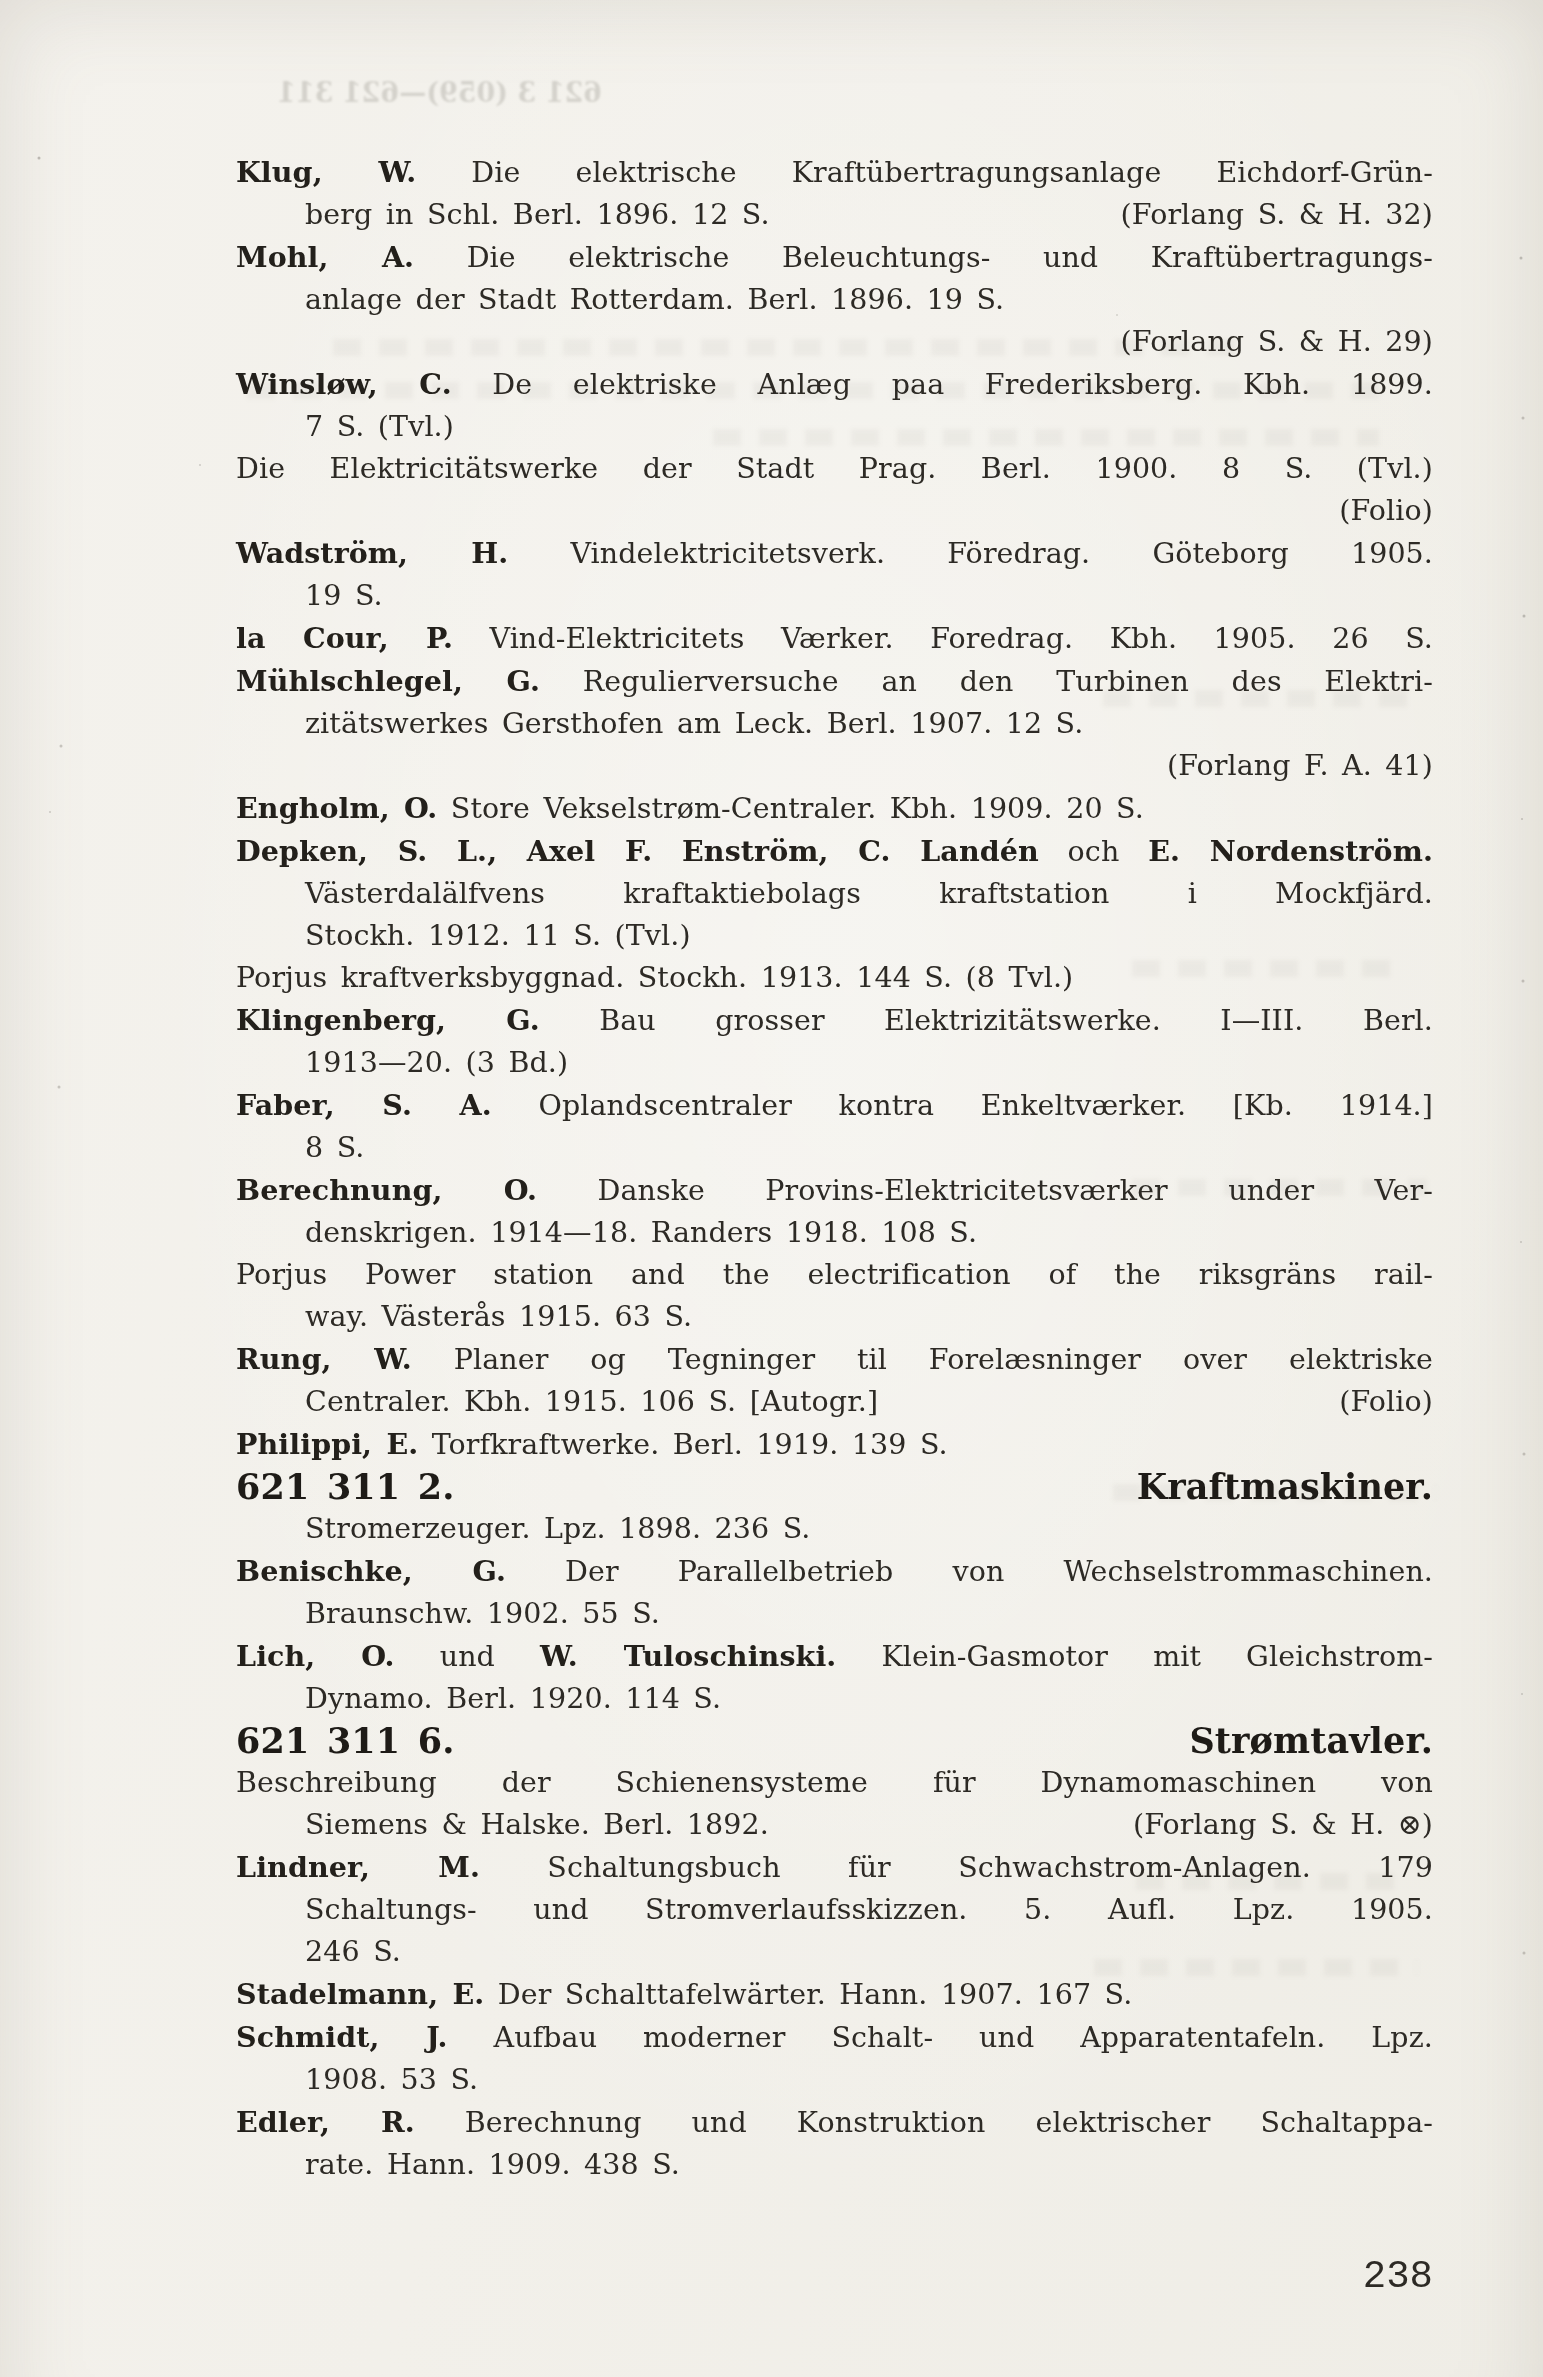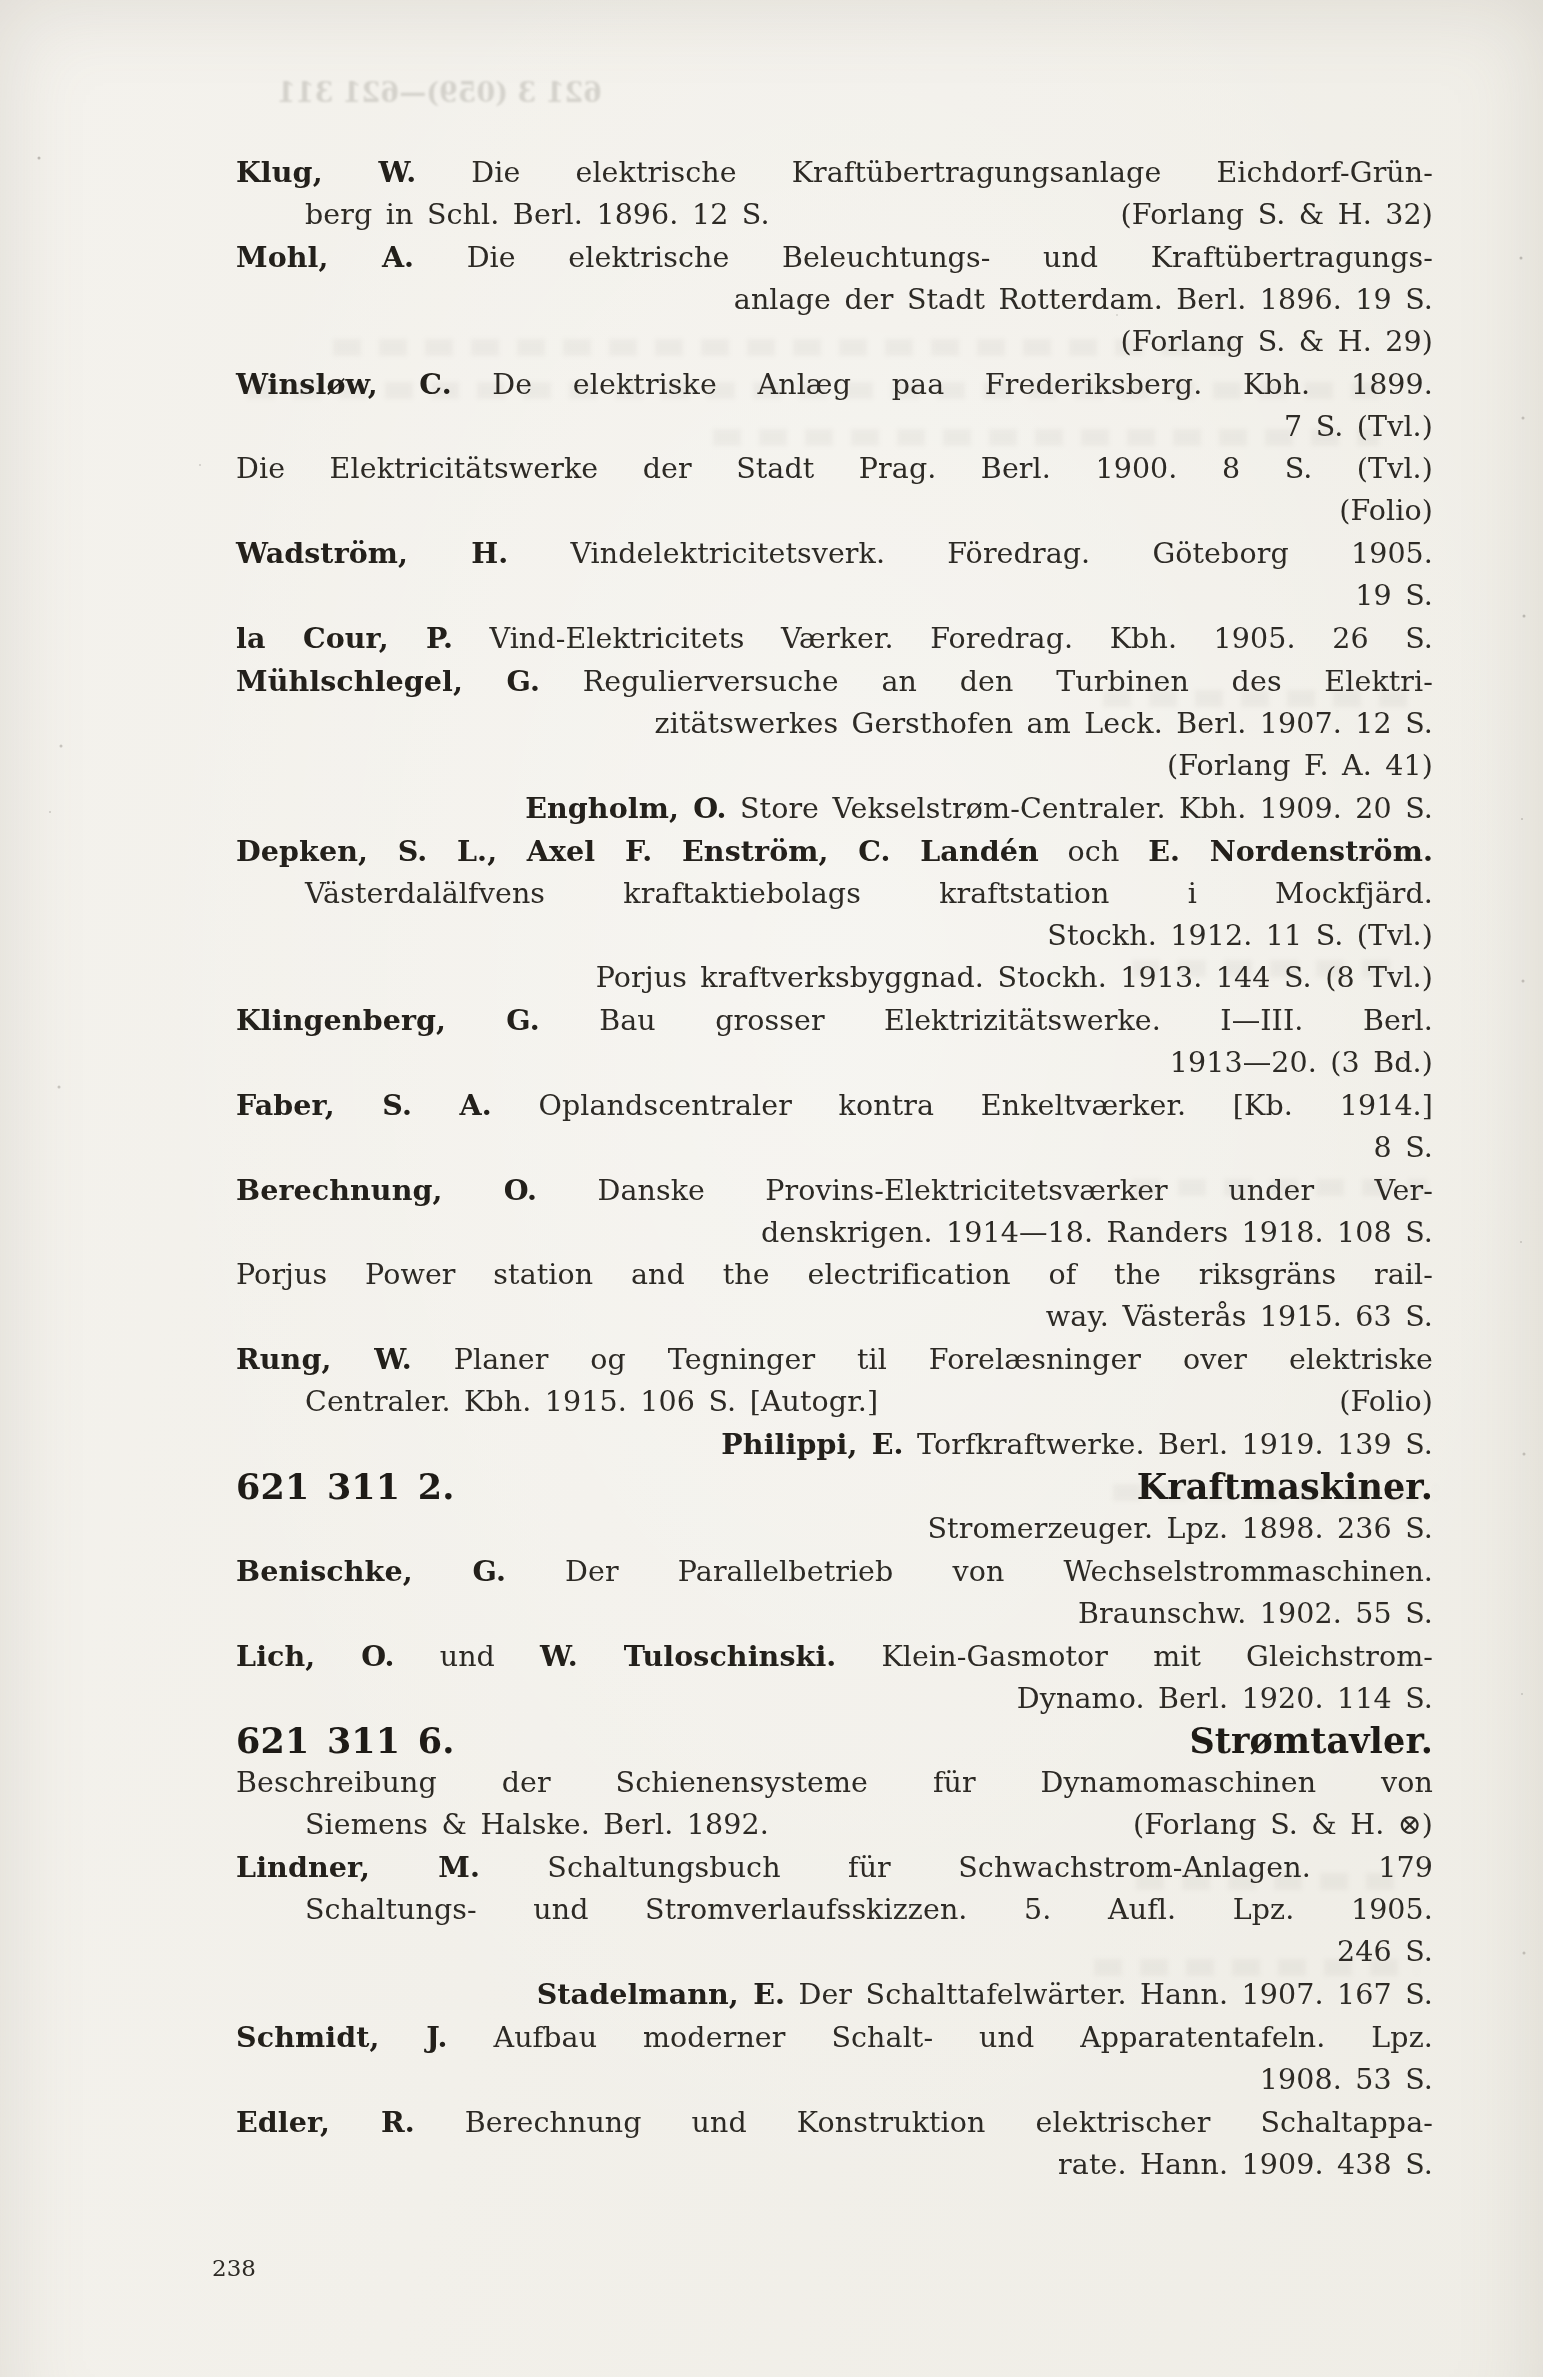--- a/index.html
+++ b/index.html
@@ -17,29 +17,29 @@
   }
   .textblock{position:absolute;left:212px;top:151px;width:1221px;}
   .line{
     font-size:28.5px;line-height:42px;
     word-spacing:.15em;letter-spacing:0.1px;
     white-space:normal;
     margin-left:24px;
   }
   .line .b{font-weight:bold;color:#23201b;}
   .line.justify{text-align:justify;text-align-last:justify;}
-  .line.left{text-align:right;}
+  .line.left{text-align:left;}
   .line.right{text-align:right;}
   .line.split{display:flex;justify-content:space-between;align-items:baseline;gap:16px;}
   .line.indent{padding-left:69px;}
   .line.heading{font-size:35px;line-height:42px;}
   .line.heading span{font-weight:bold;color:#1e1b17;}
   .pagenum{
     position:absolute;left:212px;top:2255px;width:1221px;
-    text-align:left;font-size:23px;color:#2d2a25;
+    text-align:right;font-size:39px;color:#2d2a25;font-family:Liberation Mono, monospace;
   }
   .ghost-header{
     position:absolute;left:204px;top:77px;width:471px;
     font-size:27px;font-weight:bold;text-align:center;
     color:#7d7a70;opacity:.26;
     transform:scaleX(-1);
     filter:blur(1px);
   }
   .smudge{
     position:absolute;height:17px;

